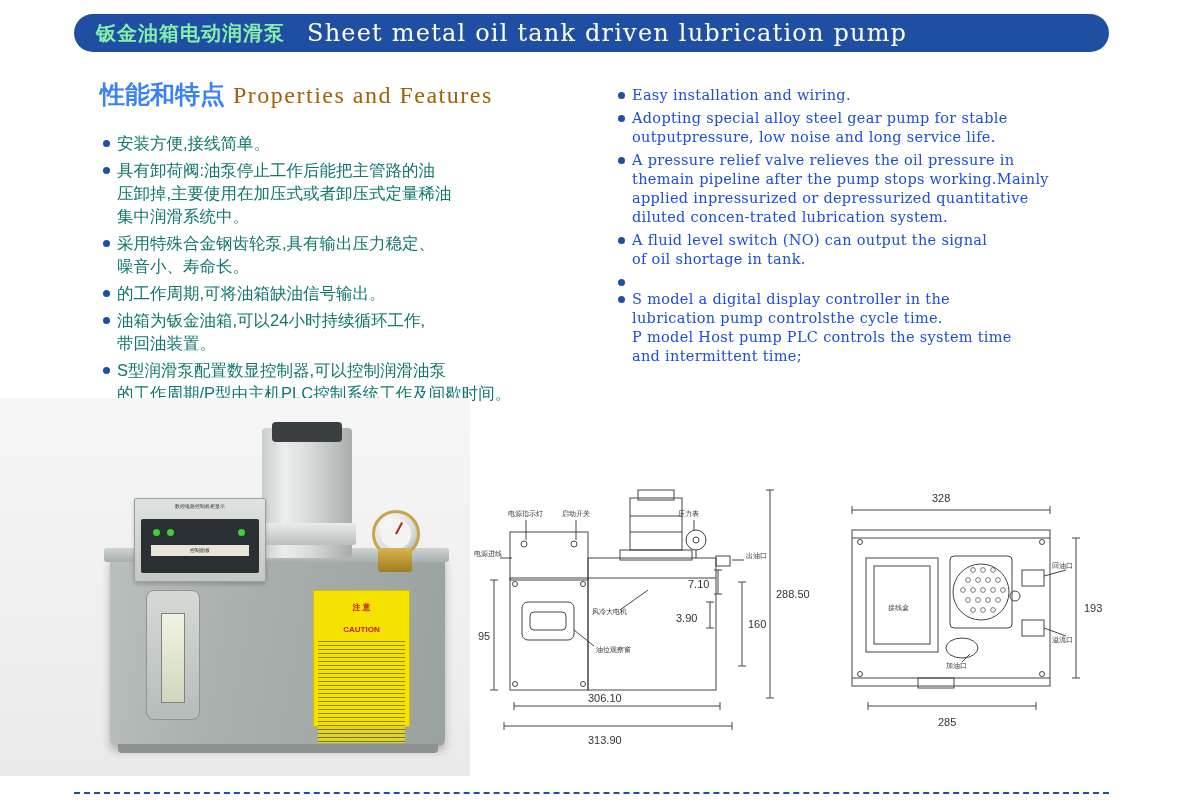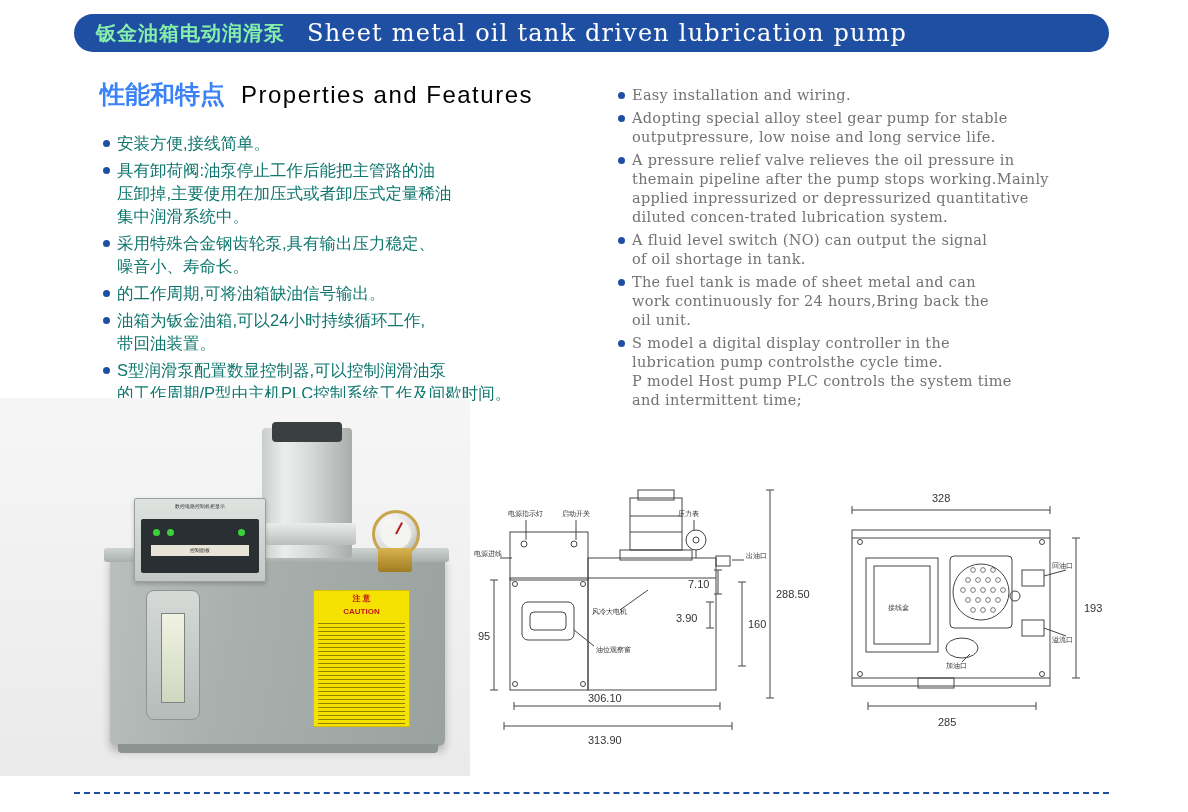--- a/index.html
+++ b/index.html
@@ -51,25 +51,25 @@
     top: 78px;
     white-space: nowrap;
   }
   .section-title .cn {
     color: #3b82f6;
     font-family: "Liberation Sans", sans-serif;
     font-size: 25px;
     font-weight: bold;
   }
   .section-title .en {
-    color: #000000;
-    font-family: Liberation Sans, sans-serif;
+    color: #a16207;
+    font-family: Liberation Serif, serif;
     font-size: 24px;
     letter-spacing: 1.5px;
-    margin-left: 12px;
+    margin-left: 4px;
   }
 
   
   .col-cn {
     position: absolute;
     left: 103px;
     top: 132px;
     width: 510px;
   }
   .col-en {
@@ -96,21 +96,21 @@
     font-family: "Liberation Sans", sans-serif;
     font-size: 16.5px;
     line-height: 23px;
     color: #0f766e;
     white-space: pre-line;
   }
   .en-text {
     font-family: "DejaVu Serif", serif;
     font-size: 14.5px;
     line-height: 19px;
-    color: #737373;
+    color: #1d4ed8;
     letter-spacing: 0.3px;
     white-space: pre-line;
   }
   .col-en .dot { margin-top: 6px; }
 
   
   .photo {
     position: absolute;
     left: 0;
     top: 398px;
@@ -279,21 +279,21 @@
     height: 135px;
     background: #f6e200;
     border: 1px solid #d2c000;
   }
   .caution-hd {
     text-align: center;
     font-family: "Liberation Sans", sans-serif;
     font-size: 8px;
     font-weight: bold;
     color: #c21a1a;
-    padding-top: 3px;
+    padding-top: 12px;
     line-height: 10px;
   }
   .caution-body {
     margin: 3px 4px;
     height: 105px;
     background: repeating-linear-gradient(
       180deg,
       #f6e200 0px, #f6e200 3px,
       #6b6200 3px, #6b6200 4px
     );
@@ -390,23 +390,20 @@
 applied inpressurized or depressurized quantitative
 diluted concen-trated lubrication system.</span>
   </div>
   <div class="bullet-row">
     <span class="dot"></span>
     <span class="en-text">A fluid level switch (NO) can output the signal
 of oil shortage in tank.</span>
   </div>
   <div class="bullet-row">
     <span class="dot"></span>
-    <span class="en-text">The fuel tank is made of sheet metal and can
-work continuously for 24 hours,Bring back the
-oil unit.</span>
   </div>
   <div class="bullet-row">
     <span class="dot"></span>
     <span class="en-text">S model a digital display controller in the
 lubrication pump controlsthe cycle time.
 P model Host pump PLC controls the system time
 and intermittent time;</span>
   </div>
 </div>
 

